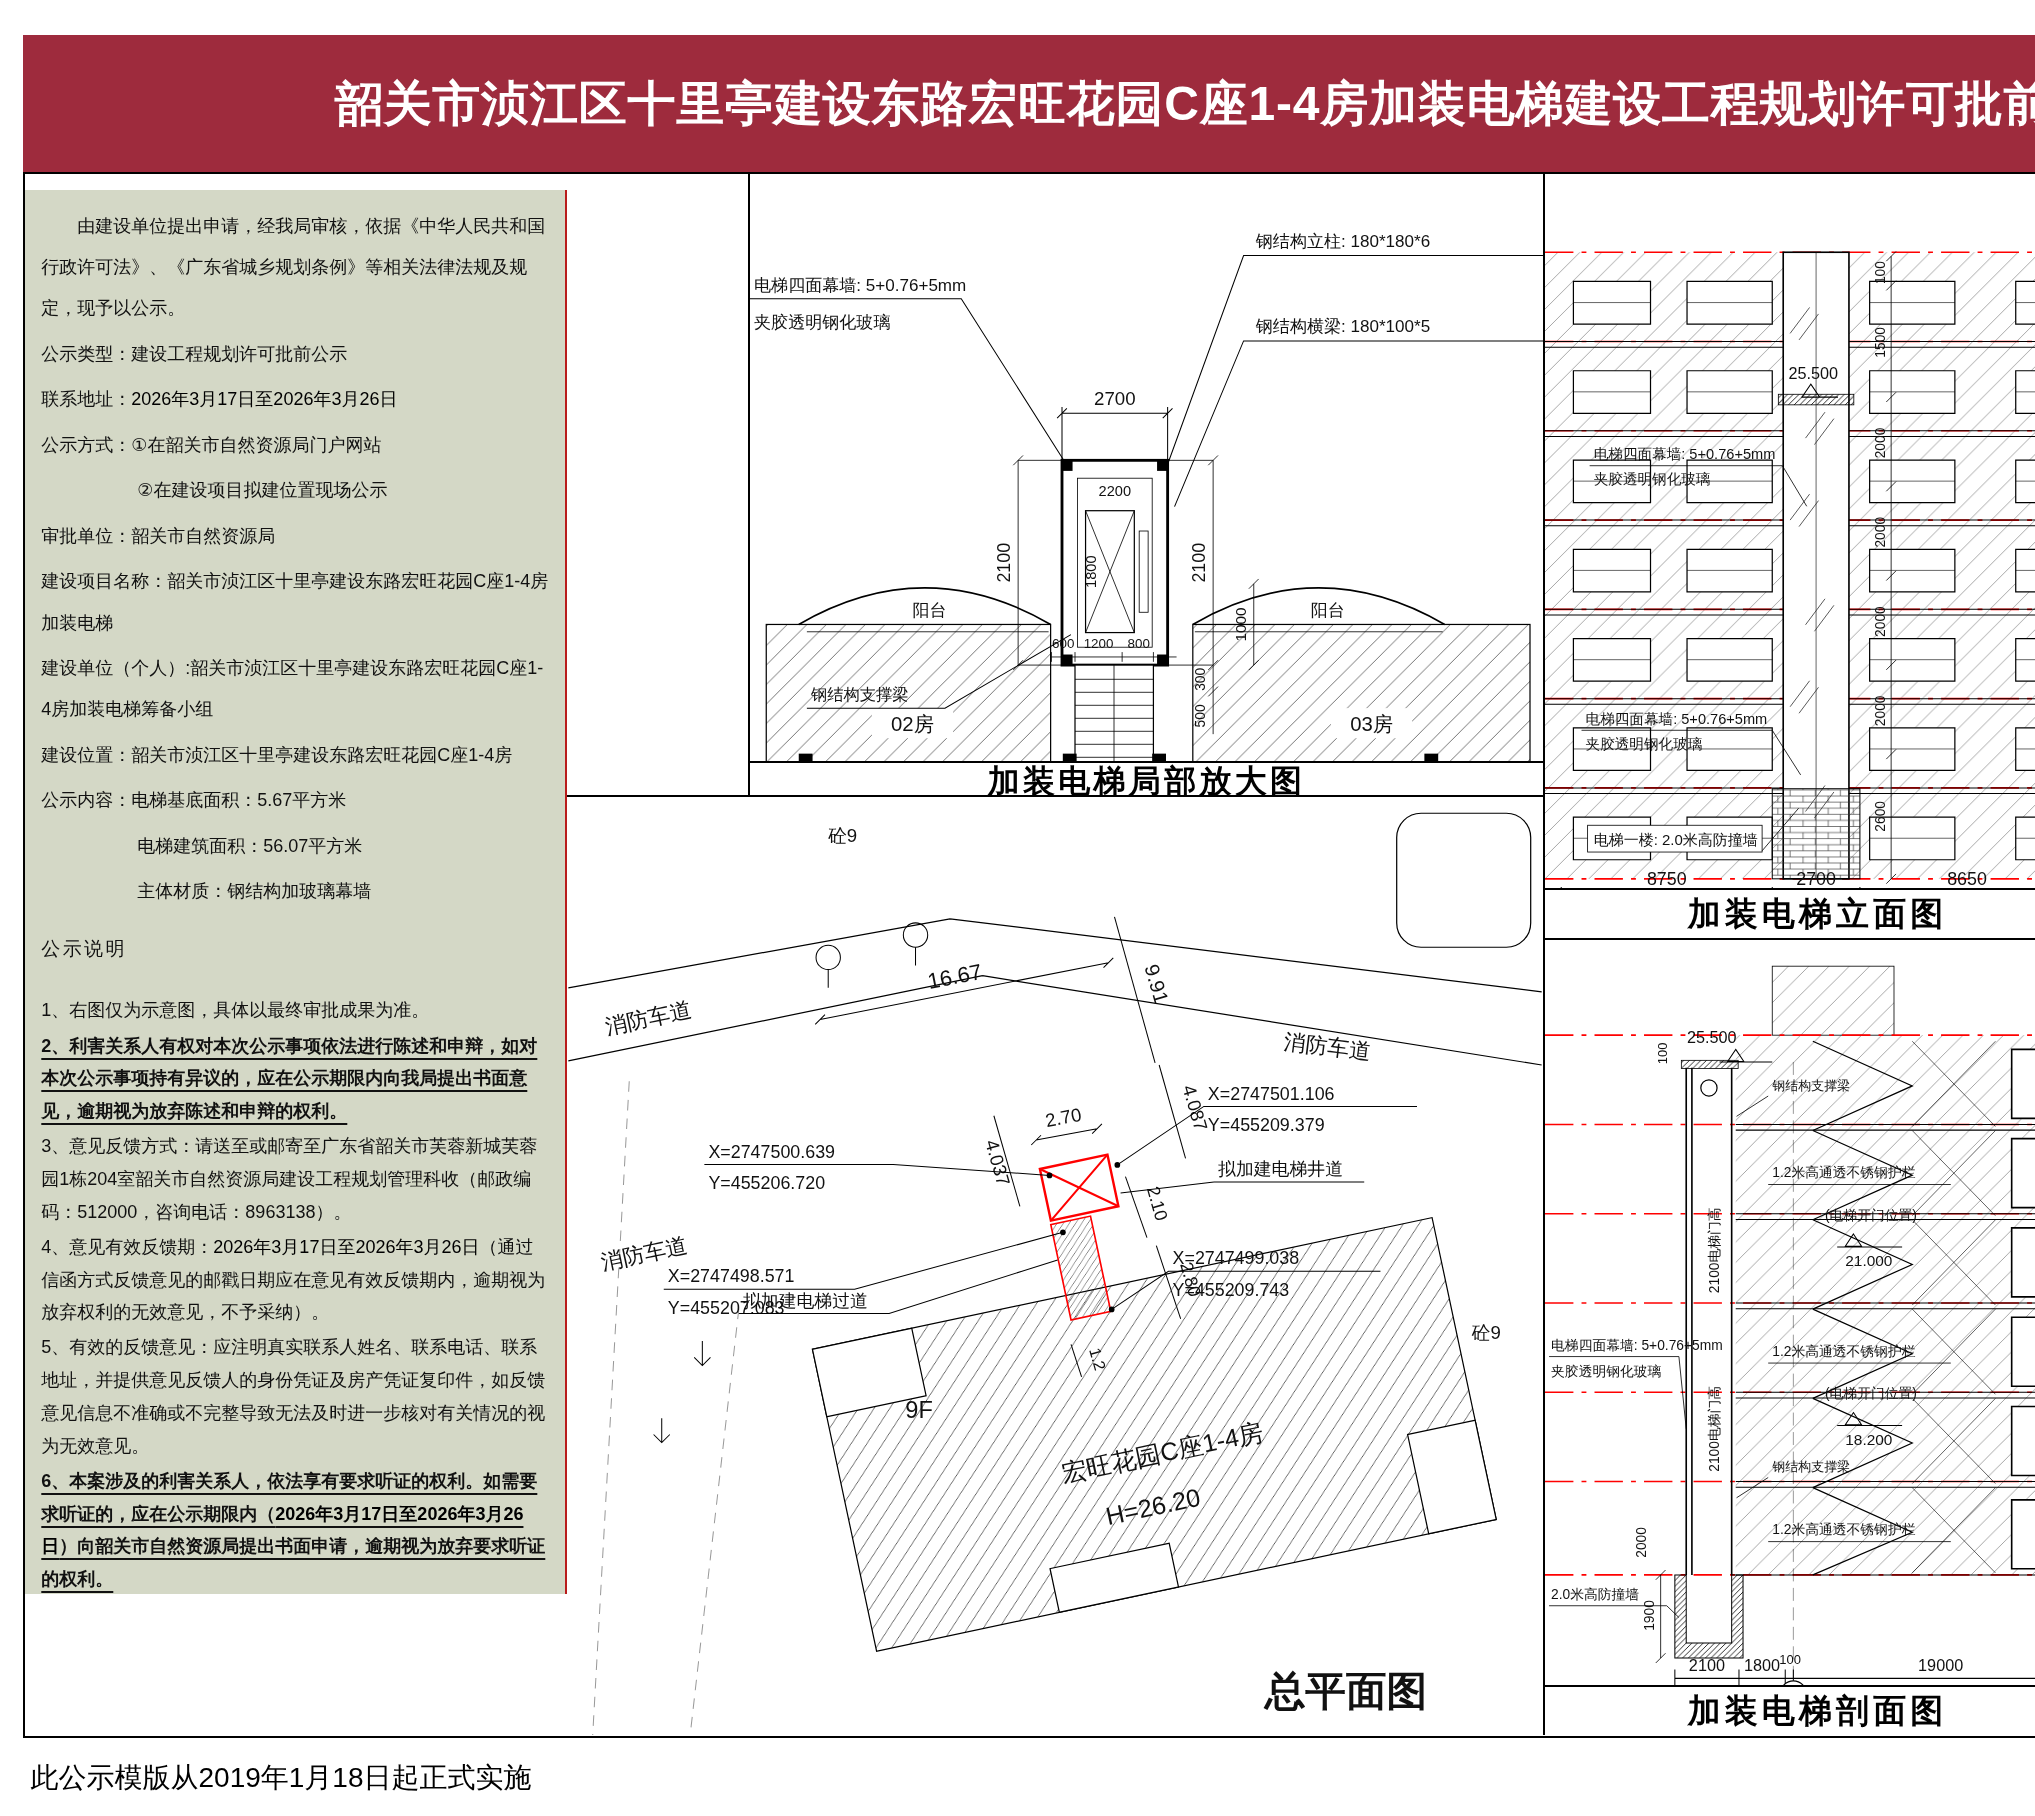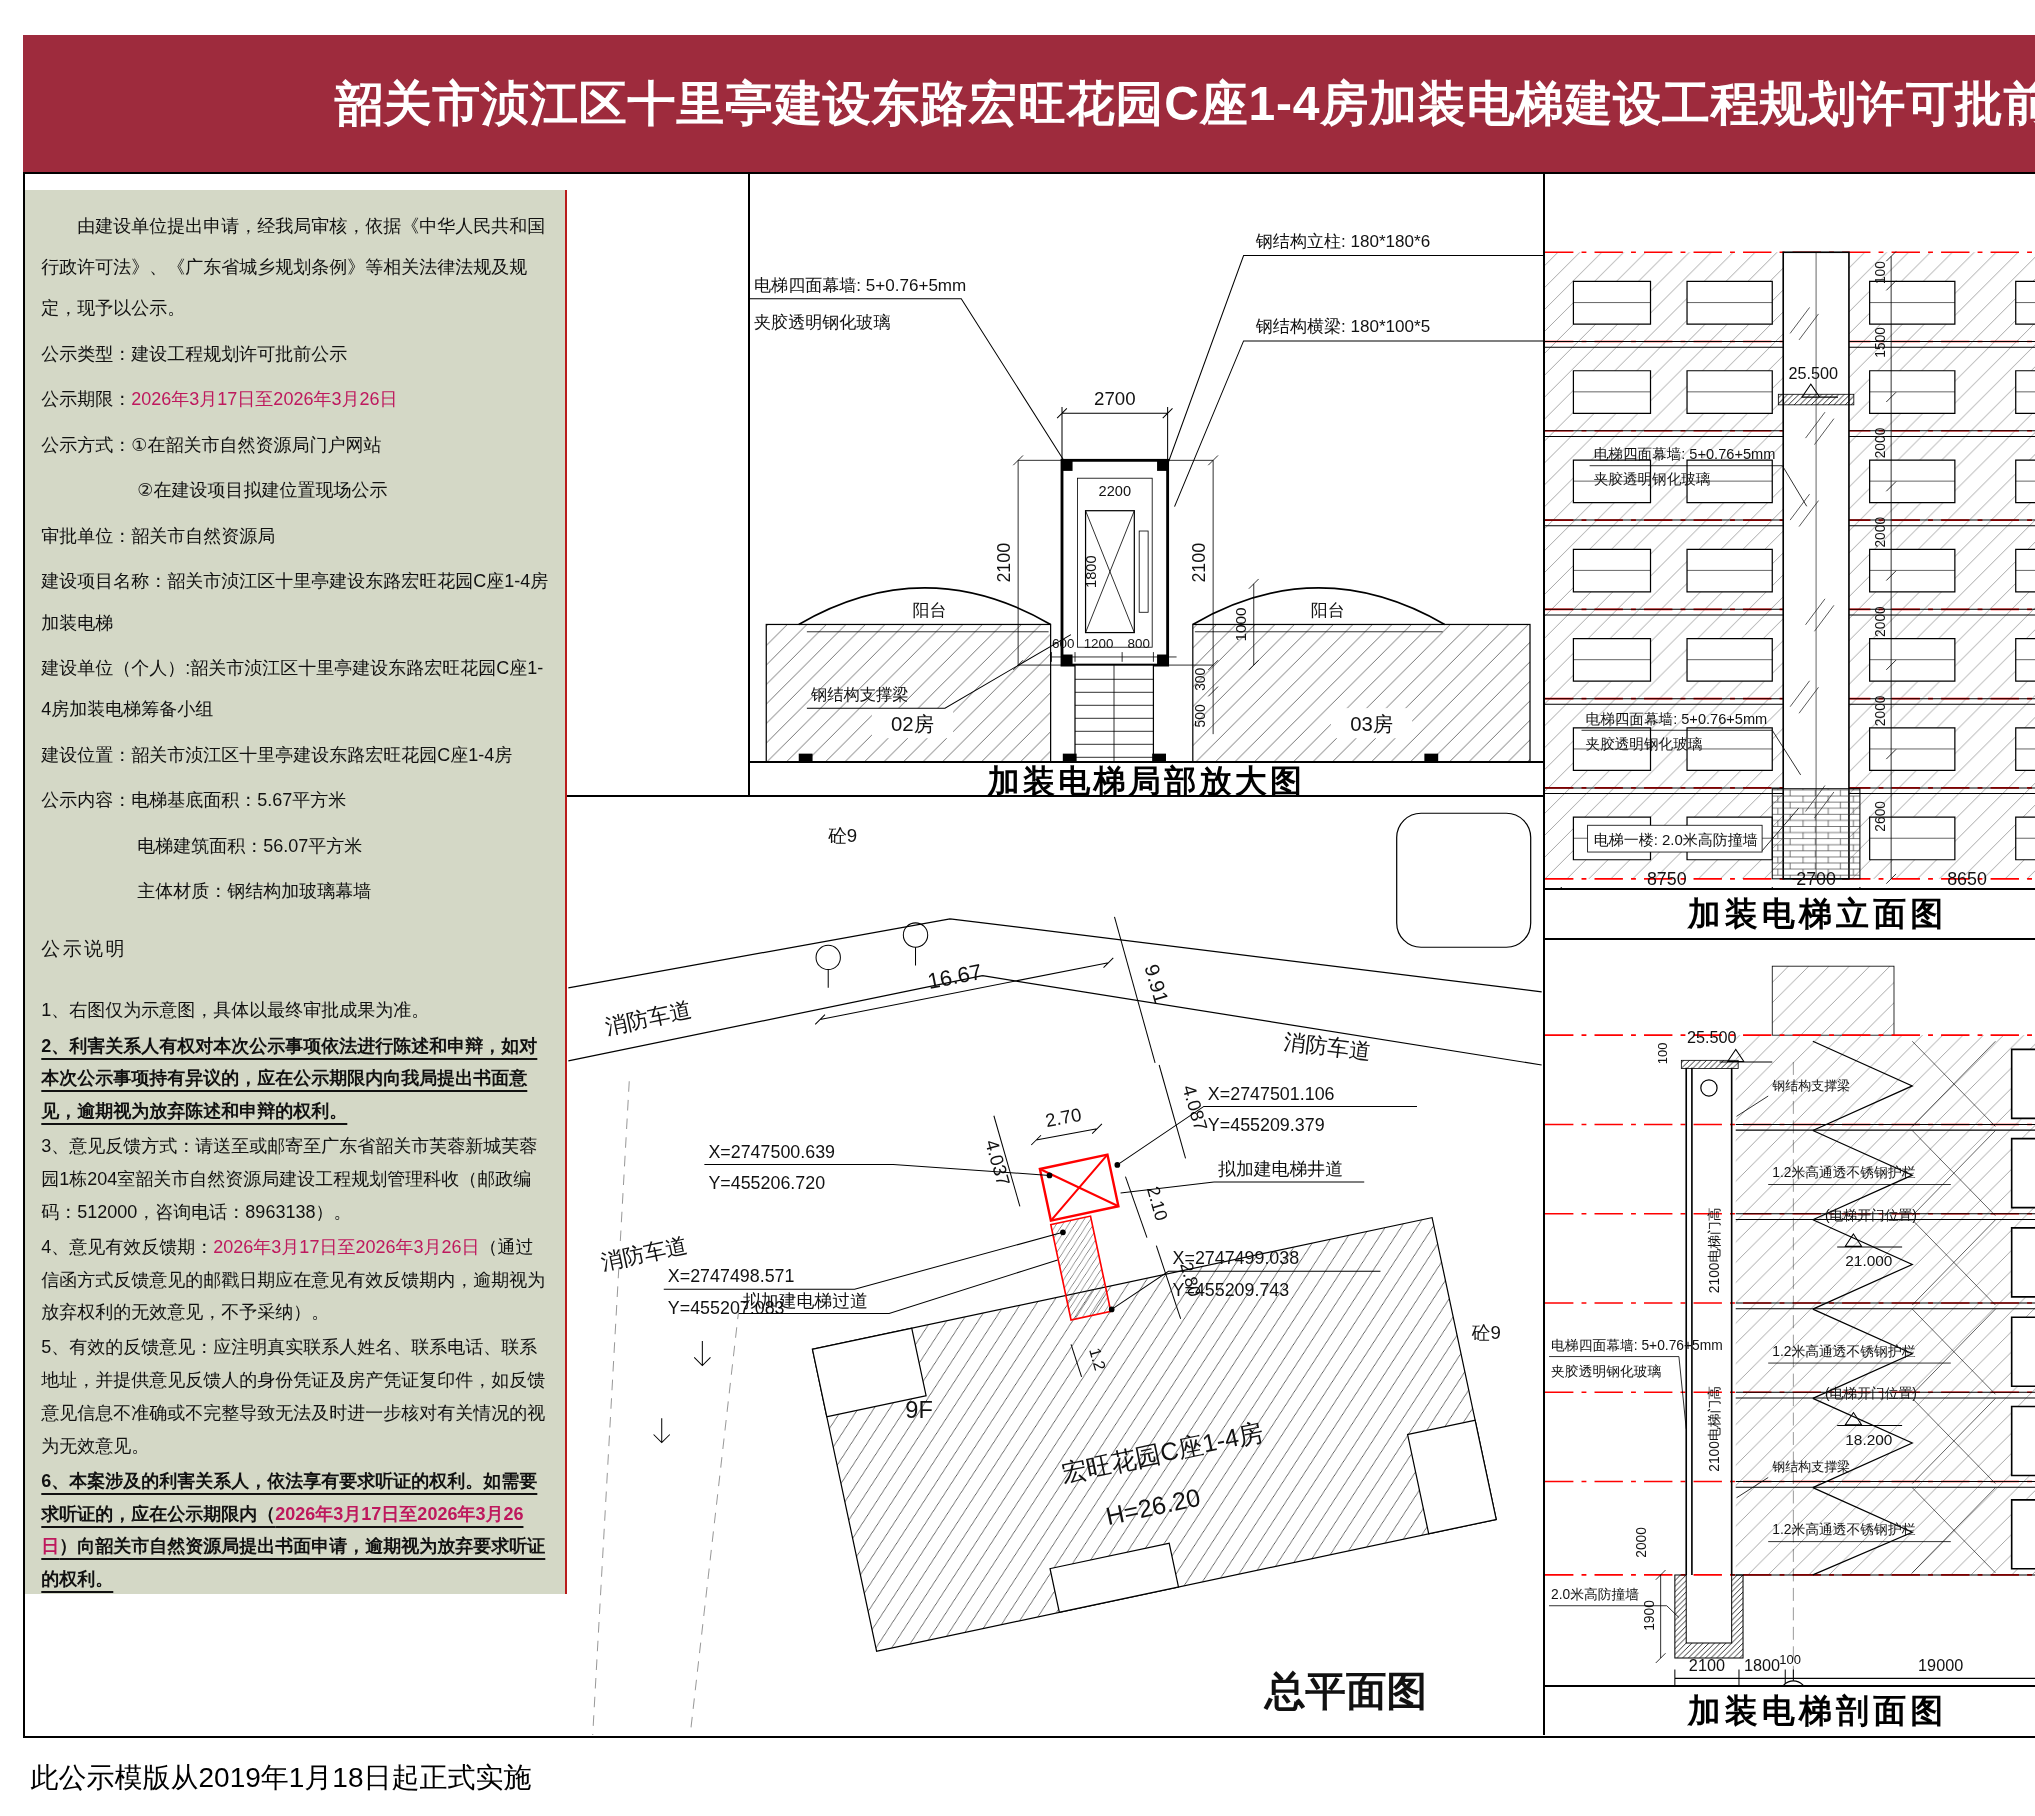--- a/index.html
+++ b/index.html
@@ -6,21 +6,21 @@
   body { width:2567px; height:1817px; background:#fff; font-family:"Liberation Sans","DejaVu Sans",sans-serif; position:relative; }
   .page { position:absolute; inset:0; }
   .banner { position:absolute; left:23px; top:35px; width:2521px; height:138px; background:#9e2b3d;
             color:#fff; font-size:48px; font-weight:700; text-align:center; line-height:138px; letter-spacing:0.8px; }
   .content { position:absolute; left:23px; top:172px; width:2521px; height:1566px; border:2.4px solid #000; }
   .panel { position:absolute; overflow:hidden; }
   .left-panel { left:0; top:16px; width:542px; height:1404px; background:#d4d8c6; border-right:2px solid #b91c1c; padding:15.5px 16.3px; color:#111; }
   .lp-top p { font-size:18px; line-height:2.3; margin:0 0 4.1px 0; }
   .p-indent { text-indent:36px; }
   .ind2 { margin-left:96px !important; }
-  .red { color:#be185d; }
+  .red { color:#000000; }
   .lp-notes { margin-top:19px; font-size:18px; line-height:1.82; }
   .lp-notes h3 { font-size:19px; font-weight:400; text-align:left; margin-bottom:28px; letter-spacing:2.4px;}
   .lp-notes p { margin:0 0 2.4px 0; }
   .bold { font-weight:700; }
   .ul { text-decoration:underline; text-decoration-thickness:1.6px; text-underline-offset:5.7px; }
   .detail-panel { left:723px; top:0; width:795px; height:621px; background:#fff; border-left:2px solid #000; }
   .siteplan-panel { left:542px; top:621px; width:976px; height:940px; background:#fff; border-top:2px solid #000; }
   .elev-panel { left:1518px; top:0; width:547px; height:766px; background:#fff; border-left:2px solid #000; border-bottom:2px solid #000; }
   .sect-panel { left:1518px; top:766px; width:547px; height:795px; background:#fff; border-left:2px solid #000; }
   .titleband { position:absolute; left:0; bottom:0; width:100%; border-top:2px solid #000; background:#fff;
@@ -37,21 +37,21 @@
 <div class="page">
 
   <div class="banner">韶关市浈江区十里亭建设东路宏旺花园C座1-4房加装电梯建设工程规划许可批前公示(一)</div>
 
   <div class="content">
 
     <section class="panel left-panel">
       <div class="lp-top">
         <p class="p-indent">由建设单位提出申请，经我局审核，依据《中华人民共和国行政许可法》、《广东省城乡规划条例》等相关法律法规及规定，现予以公示。</p>
         <p>公示类型：建设工程规划许可批前公示</p>
-        <p><span>公示期限：</span><span class="red">2026年3月17日至2026年3月26日</span></p>
+        <p><span>联系地址：</span><span class="red">2026年3月17日至2026年3月26日</span></p>
         <p>公示方式：①在韶关市自然资源局门户网站</p>
         <p class="ind2">②在建设项目拟建位置现场公示</p>
         <p>审批单位：韶关市自然资源局</p>
         <p>建设项目名称：韶关市浈江区十里亭建设东路宏旺花园C座1-4房加装电梯</p>
         <p>建设单位（个人）:韶关市浈江区十里亭建设东路宏旺花园C座1-4房加装电梯筹备小组</p>
         <p>建设位置：韶关市浈江区十里亭建设东路宏旺花园C座1-4房</p>
         <p>公示内容：电梯基底面积：5.67平方米</p>
         <p class="ind2">电梯建筑面积：56.07平方米</p>
         <p class="ind2">主体材质：钢结构加玻璃幕墙</p>
       </div>

